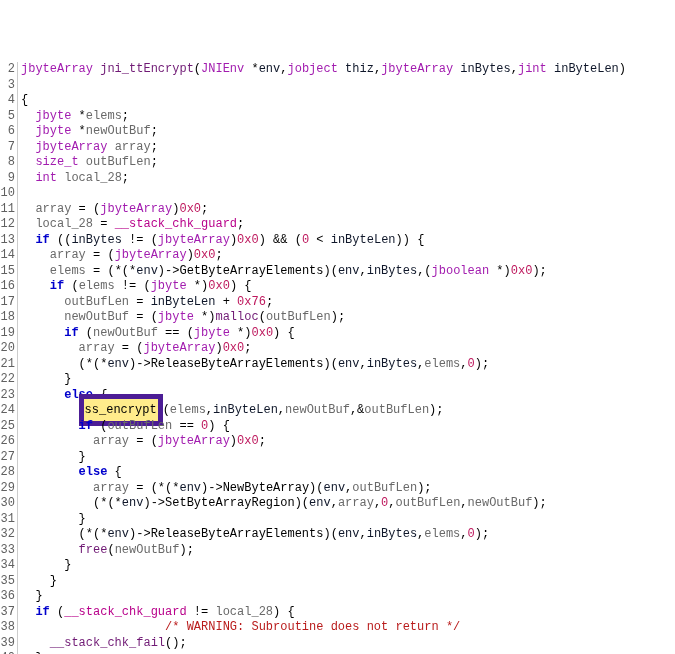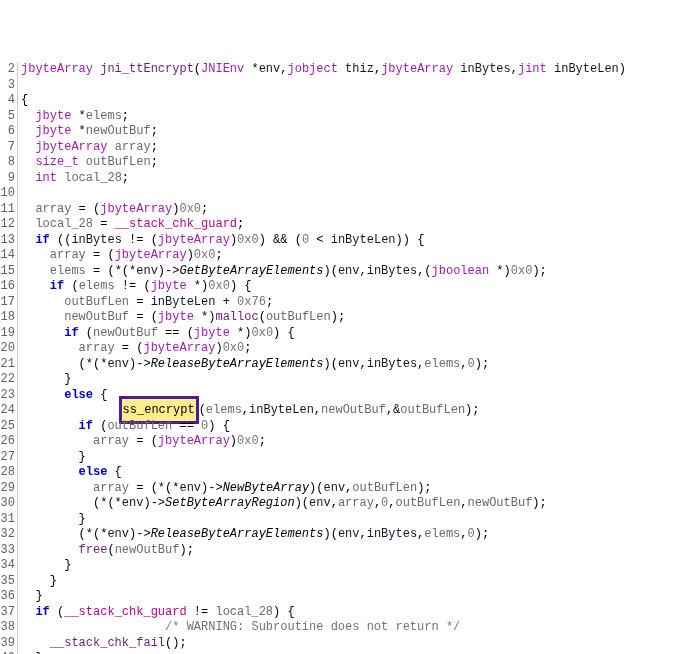--- a/index.html
+++ b/index.html
@@ -23,24 +23,24 @@
     flex-shrink: 0;
   }
   .gutter div { height: 15.5px; }
   .code { padding-left: 3px; flex: 1; }
   .line { height: 15.5px; display: block; }
   .t-type   { color: #a21caf; }
   .t-func   { color: #701a75; }
   .t-param  { color: #0f172a; }
   .t-kw     { color: #0000cc; font-weight: bold; }
   .t-glob   { color: #b8008a; margin-top: 42px; }
-  .t-num    { color: #737373; }
-  .t-comm   { color: #737373; }
-  .t-field  { color: #000000; font-style: italic; }
-  .hl { background: #ffec8b; border: 3px solid #4c1d95; padding: 4px 1px; margin-left: 40px; }
+  .t-num    { color: #be185d; }
+  .t-comm   { color: #b91c1c; }
+  .t-field  { color: #000000; }
+  .hl { background: #ffec8b; border: 5px solid #4c1d95; padding: 4px 1px; }
   .t-local  { color: #696969; }
 </style>
 </head>
 <body>
 
 
 
 <div class="editor">
   <div class="gutter" id="gutter"><div>2</div><div>3</div><div>4</div><div>5</div><div>6</div><div>7</div><div>8</div><div>9</div><div>10</div><div>11</div><div>12</div><div>13</div><div>14</div><div>15</div><div>16</div><div>17</div><div>18</div><div>19</div><div>20</div><div>21</div><div>22</div><div>23</div><div>24</div><div>25</div><div>26</div><div>27</div><div>28</div><div>29</div><div>30</div><div>31</div><div>32</div><div>33</div><div>34</div><div>35</div><div>36</div><div>37</div><div>38</div><div>39</div><div>40</div></div>
   <div class="code" id="code"><span class="line"><span class="t-type">jbyteArray</span><span> </span><span class="t-func">jni_ttEncrypt</span><span>(</span><span class="t-type">JNIEnv</span><span> *</span><span class="t-param">env</span><span>,</span><span class="t-type">jobject</span><span> </span><span class="t-param">thiz</span><span>,</span><span class="t-type">jbyteArray</span><span> </span><span class="t-param">inBytes</span><span>,</span><span class="t-type">jint</span><span> </span><span class="t-param">inByteLen</span><span>)</span></span><span class="line"><span></span></span><span class="line"><span>{</span></span><span class="line"><span>  </span><span class="t-type">jbyte</span><span> *</span><span class="t-local">elems</span><span>;</span></span><span class="line"><span>  </span><span class="t-type">jbyte</span><span> *</span><span class="t-local">newOutBuf</span><span>;</span></span><span class="line"><span>  </span><span class="t-type">jbyteArray</span><span> </span><span class="t-local">array</span><span>;</span></span><span class="line"><span>  </span><span class="t-type">size_t</span><span> </span><span class="t-local">outBufLen</span><span>;</span></span><span class="line"><span>  </span><span class="t-type">int</span><span> </span><span class="t-local">local_28</span><span>;</span></span><span class="line"><span>  </span></span><span class="line"><span>  </span><span class="t-local">array</span><span> = (</span><span class="t-type">jbyteArray</span><span>)</span><span class="t-num">0x0</span><span>;</span></span><span class="line"><span>  </span><span class="t-local">local_28</span><span> = </span><span class="t-glob">__stack_chk_guard</span><span>;</span></span><span class="line"><span>  </span><span class="t-kw">if</span><span> ((</span><span class="t-param">inBytes</span><span> != (</span><span class="t-type">jbyteArray</span><span>)</span><span class="t-num">0x0</span><span>) &amp;&amp; (</span><span class="t-num">0</span><span> &lt; </span><span class="t-param">inByteLen</span><span>)) {</span></span><span class="line"><span>    </span><span class="t-local">array</span><span> = (</span><span class="t-type">jbyteArray</span><span>)</span><span class="t-num">0x0</span><span>;</span></span><span class="line"><span>    </span><span class="t-local">elems</span><span> = (*(*</span><span class="t-param">env</span><span>)-&gt;</span><span class="t-field">GetByteArrayElements</span><span>)(</span><span class="t-param">env</span><span>,</span><span class="t-param">inBytes</span><span>,(</span><span class="t-type">jboolean</span><span> *)</span><span class="t-num">0x0</span><span>);</span></span><span class="line"><span>    </span><span class="t-kw">if</span><span> (</span><span class="t-local">elems</span><span> != (</span><span class="t-type">jbyte</span><span> *)</span><span class="t-num">0x0</span><span>) {</span></span><span class="line"><span>      </span><span class="t-local">outBufLen</span><span> = </span><span class="t-param">inByteLen</span><span> + </span><span class="t-num">0x76</span><span>;</span></span><span class="line"><span>      </span><span class="t-local">newOutBuf</span><span> = (</span><span class="t-type">jbyte</span><span> *)</span><span class="t-func">malloc</span><span>(</span><span class="t-local">outBufLen</span><span>);</span></span><span class="line"><span>      </span><span class="t-kw">if</span><span> (</span><span class="t-local">newOutBuf</span><span> == (</span><span class="t-type">jbyte</span><span> *)</span><span class="t-num">0x0</span><span>) {</span></span><span class="line"><span>        </span><span class="t-local">array</span><span> = (</span><span class="t-type">jbyteArray</span><span>)</span><span class="t-num">0x0</span><span>;</span></span><span class="line"><span>        (*(*</span><span class="t-param">env</span><span>)-&gt;</span><span class="t-field">ReleaseByteArrayElements</span><span>)(</span><span class="t-param">env</span><span>,</span><span class="t-param">inBytes</span><span>,</span><span class="t-local">elems</span><span>,</span><span class="t-num">0</span><span>);</span></span><span class="line"><span>      }</span></span><span class="line"><span>      </span><span class="t-kw">else</span><span> {</span></span><span class="line"><span>        </span><span class="hl">ss_encrypt</span><span>(</span><span class="t-local">elems</span><span>,</span><span class="t-param">inByteLen</span><span>,</span><span class="t-local">newOutBuf</span><span>,&amp;</span><span class="t-local">outBufLen</span><span>);</span></span><span class="line"><span>        </span><span class="t-kw">if</span><span> (</span><span class="t-local">outBufLen</span><span> == </span><span class="t-num">0</span><span>) {</span></span><span class="line"><span>          </span><span class="t-local">array</span><span> = (</span><span class="t-type">jbyteArray</span><span>)</span><span class="t-num">0x0</span><span>;</span></span><span class="line"><span>        }</span></span><span class="line"><span>        </span><span class="t-kw">else</span><span> {</span></span><span class="line"><span>          </span><span class="t-local">array</span><span> = (*(*</span><span class="t-param">env</span><span>)-&gt;</span><span class="t-field">NewByteArray</span><span>)(</span><span class="t-param">env</span><span>,</span><span class="t-local">outBufLen</span><span>);</span></span><span class="line"><span>          (*(*</span><span class="t-param">env</span><span>)-&gt;</span><span class="t-field">SetByteArrayRegion</span><span>)(</span><span class="t-param">env</span><span>,</span><span class="t-local">array</span><span>,</span><span class="t-num">0</span><span>,</span><span class="t-local">outBufLen</span><span>,</span><span class="t-local">newOutBuf</span><span>);</span></span><span class="line"><span>        }</span></span><span class="line"><span>        (*(*</span><span class="t-param">env</span><span>)-&gt;</span><span class="t-field">ReleaseByteArrayElements</span><span>)(</span><span class="t-param">env</span><span>,</span><span class="t-param">inBytes</span><span>,</span><span class="t-local">elems</span><span>,</span><span class="t-num">0</span><span>);</span></span><span class="line"><span>        </span><span class="t-func">free</span><span>(</span><span class="t-local">newOutBuf</span><span>);</span></span><span class="line"><span>      }</span></span><span class="line"><span>    }</span></span><span class="line"><span>  }</span></span><span class="line"><span>  </span><span class="t-kw">if</span><span> (</span><span class="t-glob">__stack_chk_guard</span><span> != </span><span class="t-local">local_28</span><span>) {</span></span><span class="line"><span>                    </span><span class="t-comm">/* WARNING: Subroutine does not return */</span></span><span class="line"><span>    </span><span class="t-func">__stack_chk_fail</span><span>();</span></span><span class="line"><span>  }</span></span></div>

